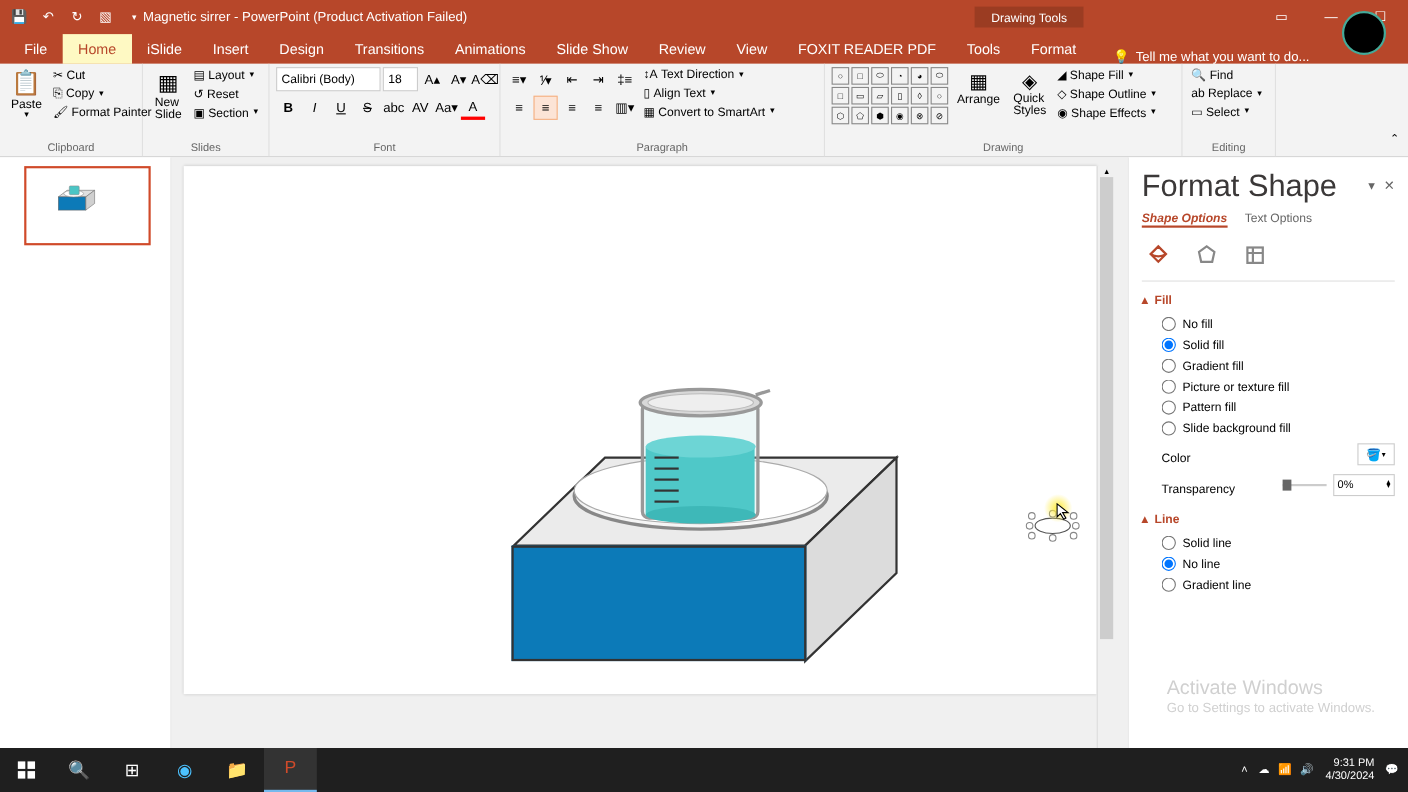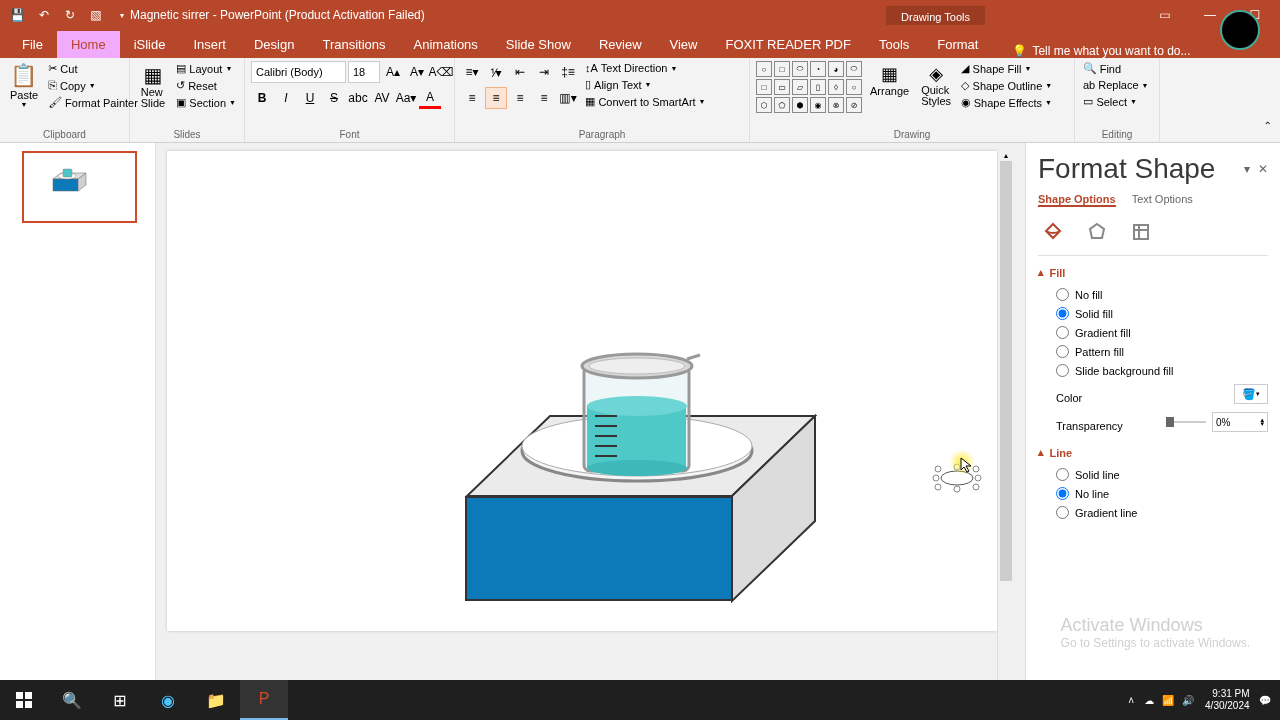--- a/index.html
+++ b/index.html
@@ -11,21 +11,21 @@
 .titlebar-icon { width: 16px; height: 16px; display: flex; align-items: center; justify-content: center; }
 .titlebar-title { flex: 1; text-align: left; }
 .drawing-tools { background: #9b3c22; padding: 5px 15px 2px; font-size: 11px; }
 .titlebar-right { display: flex; align-items: center; gap: 5px; padding-right: 5px; }
 .win-btn { width: 40px; height: 28px; display: flex; align-items: center; justify-content: center; }
 .profile-badge { width: 40px; height: 40px; border-radius: 50%; background: #000; border: 2px solid #4a9; position: absolute; right: 20px; top: 10px; z-index: 100; }
 
 
 .tabbar { height: 28px; background: #b7472a; display: flex; align-items: flex-end; padding-left: 8px; }
 .tab { padding: 6px 14px; color: #fff; font-size: 13px; cursor: pointer; }
-.tab.active { background: #f0abfc; color: #b7472a; margin-top: 20px; }
+.tab.active { background: #fef9c3; color: #b7472a; margin-top: 20px; }
 .tab.format { color: #fff; }
 .tellme { color: #fff; font-size: 12px; padding-left: 20px; display: flex; align-items: center; gap: 5px; }
 
 
 .ribbon { height: 85px; background: #f3f3f3; border-bottom: 1px solid #d0d0d0; display: flex; }
 .ribbon-group { border-right: 1px solid #e0e0e0; padding: 3px 6px 0; display: flex; flex-direction: column; justify-content: space-between; }
 .ribbon-group-label { text-align: center; font-size: 10px; color: #666; padding-bottom: 2px; }
 .ribbon-content { display: flex; align-items: flex-start; gap: 4px; flex: 1; }
 .ribbon-btn { display: flex; flex-direction: column; align-items: center; padding: 2px 4px; font-size: 11px; cursor: pointer; }
 .ribbon-btn-large { width: 40px; }
@@ -53,21 +53,21 @@
 .vscroll { width: 17px; background: #f0f0f0; border-left: 1px solid #ddd; position: relative; }
 .scroll-thumb-v { position: absolute; top: 10px; left: 2px; right: 2px; height: 420px; background: #cdcdcd; }
 
 
 .format-pane { width: 255px; background: #fff; border-left: 1px solid #ddd; padding: 10px 12px; font-size: 12px; overflow: hidden; }
 .format-pane-header { display: flex; justify-content: space-between; align-items: center; }
 .format-pane-title { color: #3b3838; font-size: 28px; font-weight: 300; }
 .pane-controls { display: flex; gap: 8px; color: #666; }
 .pane-tabs { display: flex; gap: 16px; margin-top: 8px; font-size: 11px; }
 .pane-tab { cursor: pointer; color: #666; }
-.pane-tab.active { color: #b7472a; border-bottom: 2px solid #b7472a; font-weight: bold; }
+.pane-tab.active { color: #b7472a; border-bottom: 2px solid #b7472a; font-weight: bold; font-style: italic; }
 .pane-icons { display: flex; gap: 14px; margin-top: 10px; padding-bottom: 8px; border-bottom: 1px solid #e0e0e0; }
 .pane-icon-btn { width: 30px; height: 30px; display: flex; align-items: center; justify-content: center; cursor: pointer; }
 .pane-icon-btn.active svg { stroke: #b7472a; }
 .section-header { display: flex; align-items: center; gap: 6px; color: #b7472a; font-size: 11px; font-weight: bold; margin-top: 10px; cursor: pointer; }
 .radio-group { padding-left: 18px; margin-top: 6px; }
 .radio-item { display: flex; align-items: center; gap: 6px; padding: 3px 0; font-size: 11px; cursor: pointer; }
 .radio-item input { margin: 0; }
 .prop-row { display: flex; justify-content: space-between; align-items: flex-end; padding: 4px 0 4px 18px; font-size: 11px; }
 .color-btn { width: 34px; height: 20px; border: 1px solid #ccc; background: #fff; display: flex; align-items: center; justify-content: center; }
 .spinner { width: 56px; height: 20px; border: 1px solid #ccc; font-size: 10px; padding: 0 3px; display: flex; align-items: center; justify-content: space-between; }
@@ -459,20 +459,24 @@
       <label class="radio-item">
           <input type="radio" name="fill" checked="" style="">
           <span>Solid fill</span>
         </label>
       <label class="radio-item">
           <input type="radio" name="fill" style="">
           <span>Gradient fill</span>
         </label>
       <label class="radio-item">
           <input type="radio" name="fill" style="">
+          <span>Picture or texture fill</span>
+        </label>
+      <label class="radio-item">
+          <input type="radio" name="fill" style="">
           <span>Pattern fill</span>
         </label>
       <label class="radio-item">
           <input type="radio" name="fill" style="">
           <span>Slide background fill</span>
         </label>
     </div>
     <div class="prop-row">
       <span>Color</span>
       <div class="color-btn">

